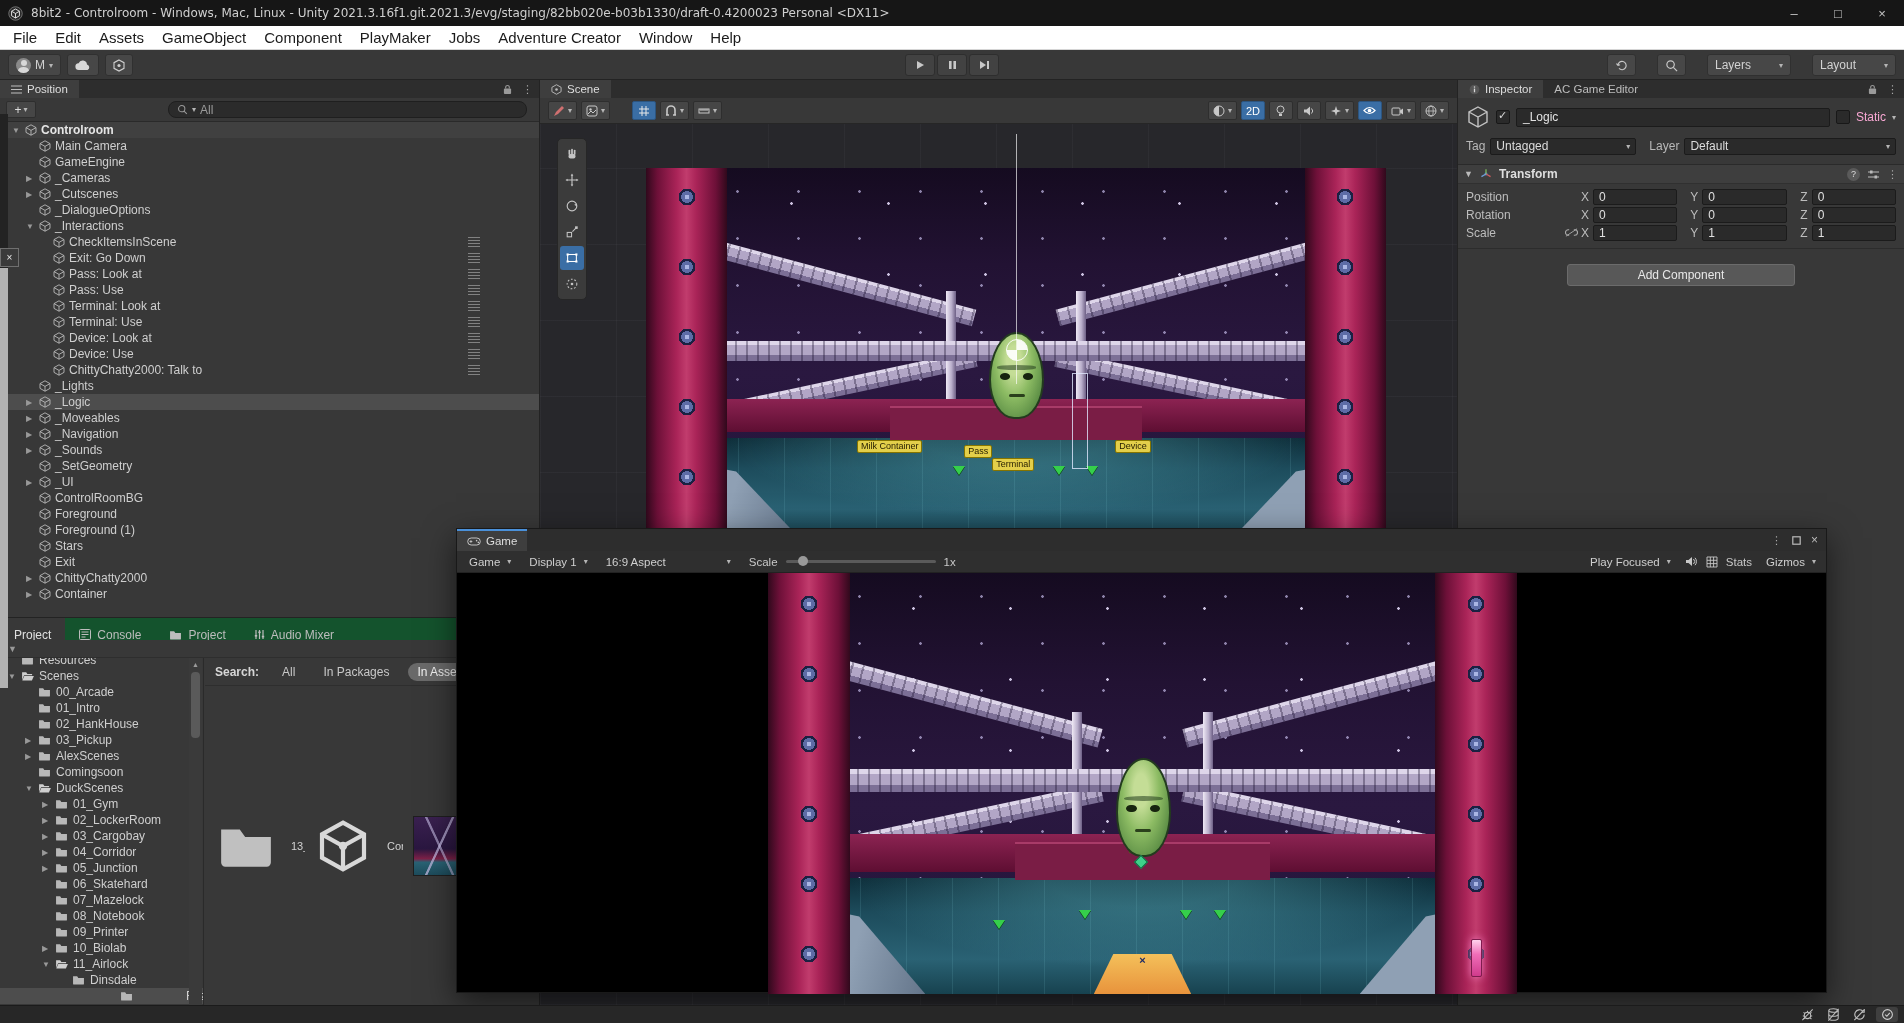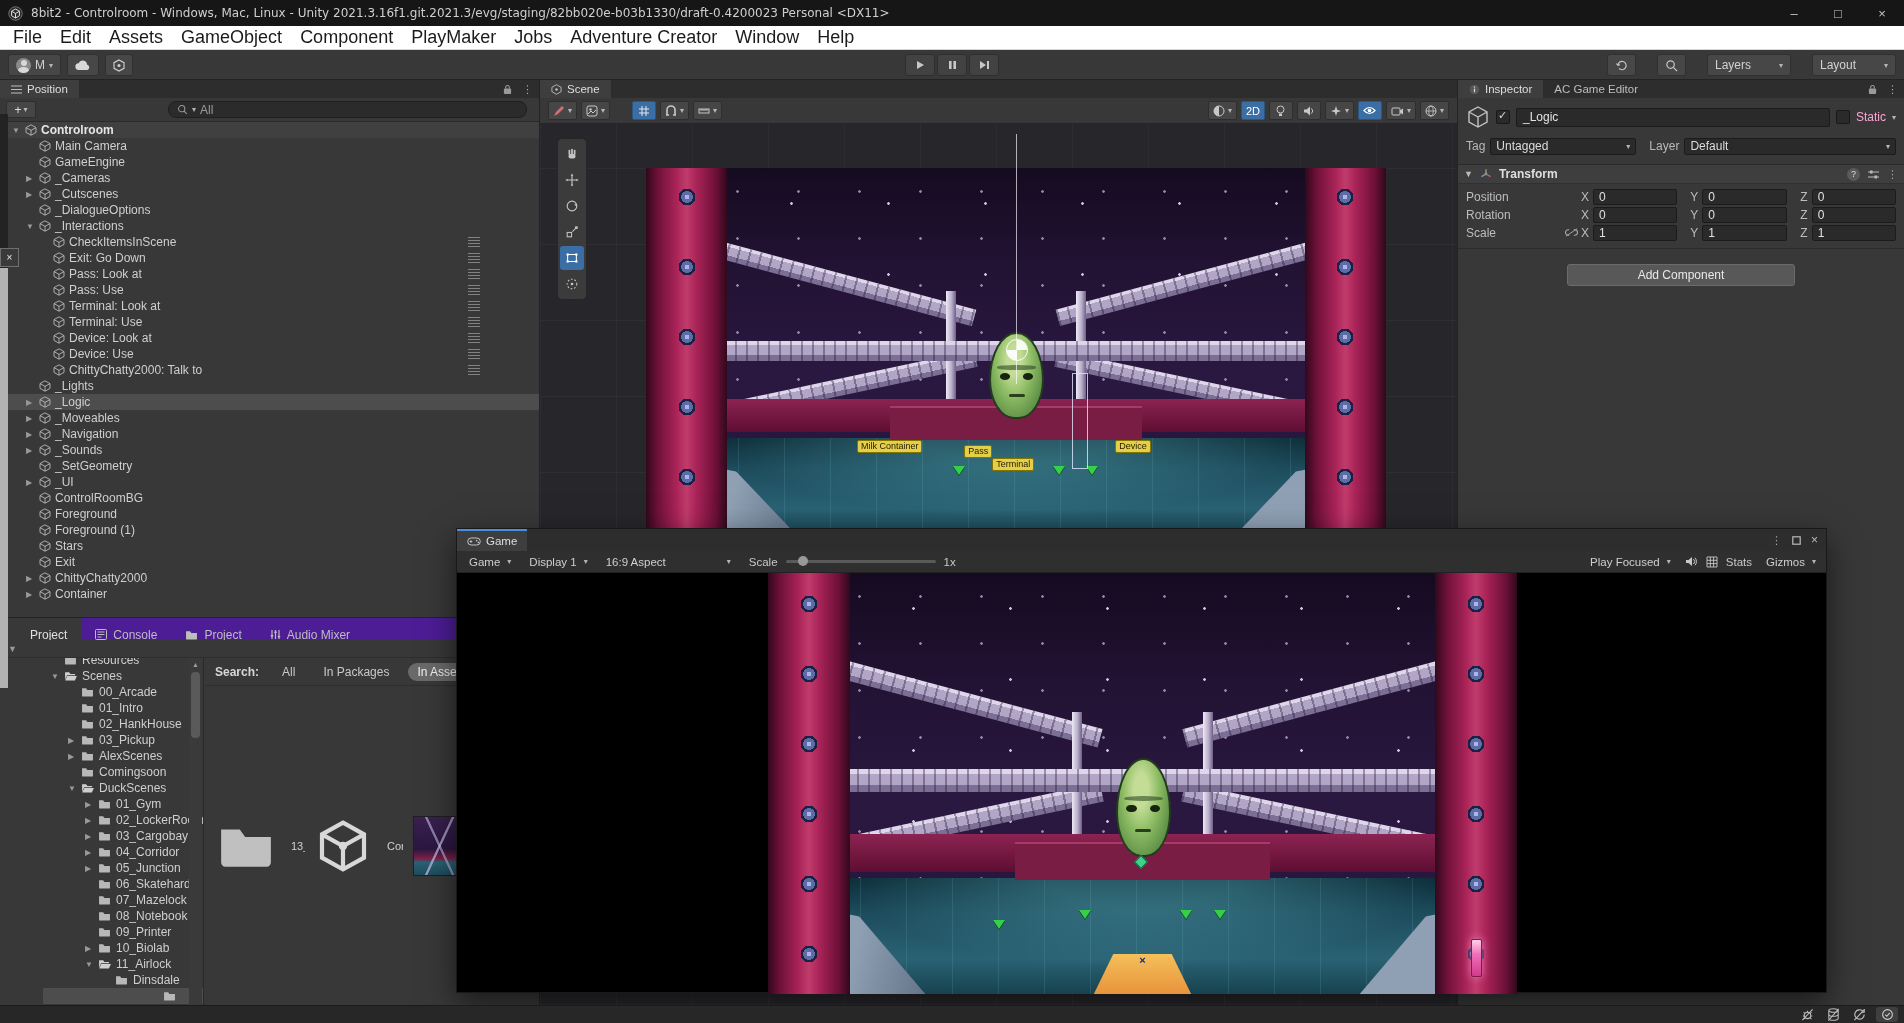--- a/index.html
+++ b/index.html
@@ -10,21 +10,21 @@
   svg{display:block}
 
   
   .titlebar{position:absolute;left:0;top:0;right:0;height:26px;background:#161616;display:flex;align-items:center;padding-left:8px;gap:8px;}
   .titlebar .ttl{color:#cfcfcf;font-size:12px;white-space:nowrap;font-family:"DejaVu Sans",sans-serif;}
   .winbtns{position:absolute;right:0;top:0;height:26px;display:flex;}
   .winbtn{width:44px;height:26px;display:flex;align-items:center;justify-content:center;color:#c4c4c4;font-size:13px;}
 
   
   .menubar{position:absolute;left:0;top:26px;right:0;height:24px;background:#ffffff;display:flex;align-items:center;padding-left:4px;border-bottom:1px solid #d5d5d5;}
-  .menu-item{padding:0 9px;color:#1b1b1b;font-size:18px;cursor:default;}
+  .menu-item{padding:0 9px;color:#1b1b1b;font-size:15px;cursor:default;}
 
   
   .toolbar{position:absolute;left:0;top:50px;right:0;height:30px;background:#383838;border-bottom:1px solid #232323;}
   .tb-left{position:absolute;left:8px;top:4px;display:flex;gap:6px;}
   .tb-btn{height:22px;background:#474747;border:1px solid #303030;border-radius:3px;display:flex;align-items:center;justify-content:center;gap:4px;padding:0 7px;color:#d2d2d2;}
   .avatar{width:15px;height:15px;border-radius:50%;background:#8a8a8a;position:relative;overflow:hidden}
   .avatar::before{content:"";position:absolute;left:4.5px;top:2.5px;width:6px;height:6px;border-radius:50%;background:#d8d8d8}
   .avatar::after{content:"";position:absolute;left:2px;top:9px;width:11px;height:7px;border-radius:50% 50% 0 0;background:#d8d8d8}
   .caret{font-size:8px;color:#b5b5b5;}
   .transport{position:absolute;left:50%;top:4px;transform:translateX(-50%);display:flex;gap:2px;}
@@ -153,28 +153,28 @@
   .linkico{width:18px;flex:none;display:flex;justify-content:center;}
   .axis{display:flex;align-items:center;gap:4px;flex:1;}
   .axis .ax{color:#bdbdbd;width:9px;text-align:right;}
   .axis .val{flex:1;height:16px;background:#2a2a2a;border:1px solid #1b1b1b;border-radius:2px;display:flex;align-items:center;padding:0 5px;color:#e0e0e0;margin-right:8px;}
   .axis .val:last-child{margin-right:0}
   .insp-hr{position:absolute;left:0;right:0;top:168px;height:1px;background:#2c2c2c;}
   .addcomp{position:absolute;left:50%;transform:translateX(-50%);top:184px;width:228px;height:22px;background:#585858;border:1px solid #6b6b6b;border-radius:3px;display:flex;align-items:center;justify-content:center;color:#e8e8e8;}
 
   
   .project{left:0;top:537px;width:540px;height:388px;border-right:1px solid #232323;border-top:1px solid #232323;}
-  .p-tabsbar{position:absolute;left:0;right:0;top:0;height:33px;background:#4c1d95;display:flex;margin-left:16px;}
+  .p-tabsbar{position:absolute;left:0;right:0;top:0;height:33px;background:#14532d;display:flex;}
   .p-tab{display:flex;align-items:center;gap:6px;padding:0 14px;color:#bdbdbd;font-size:12px;}
   .p-tab[data-active="true"]{background:#383838;color:#e0e0e0;}
   .p-tab .tico{display:none;}
   .p-tab[data-icon="console"] .tico.console,.p-tab[data-icon="folder"] .tico.folder,.p-tab[data-icon="mixer"] .tico.mixer{display:block;}
   .p-crumb{position:absolute;left:0;right:0;top:22px;height:18px;background:#383838;border-bottom:1px solid #2e2e2e;display:flex;align-items:center;padding:0 8px;color:#999;font-size:9px;}
   .p-body{position:absolute;left:0;right:0;top:40px;bottom:0;}
-  .p-tree{position:absolute;left:0;top:0;bottom:0;width:204px;border-right:1px solid #2a2a2a;overflow:hidden;padding-left:43px;}
+  .p-tree{position:absolute;left:0;top:0;bottom:0;width:204px;border-right:1px solid #2a2a2a;overflow:hidden;}
   .p-rows{margin-top:-6px;}
   .p-row{position:relative;height:16px;display:flex;align-items:center;padding-left:calc(8px + var(--ind,0)*17px);white-space:nowrap;color:#cfcfcf;}
   .p-row[data-sel="true"]{background:#4d4d4d;gap:48px;}
   .p-row .arw{width:13px;}
   .p-row[data-arrow="open"] .arw::before{content:"▼";}
   .p-row[data-arrow="closed"] .arw::before{content:"▶";}
   .fic{width:18px;flex:none;}
   .fic svg{display:none;}
   .p-row[data-icon="folder"] .fic .f-closed{display:block;}
   .p-row[data-icon="folder-open"] .fic .f-open{display:block;}

